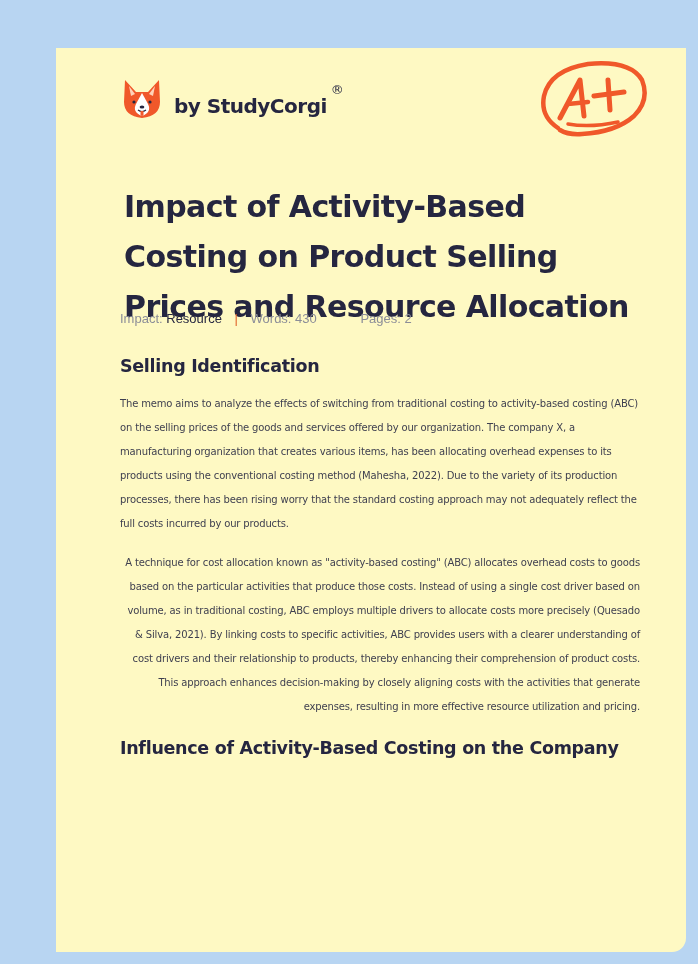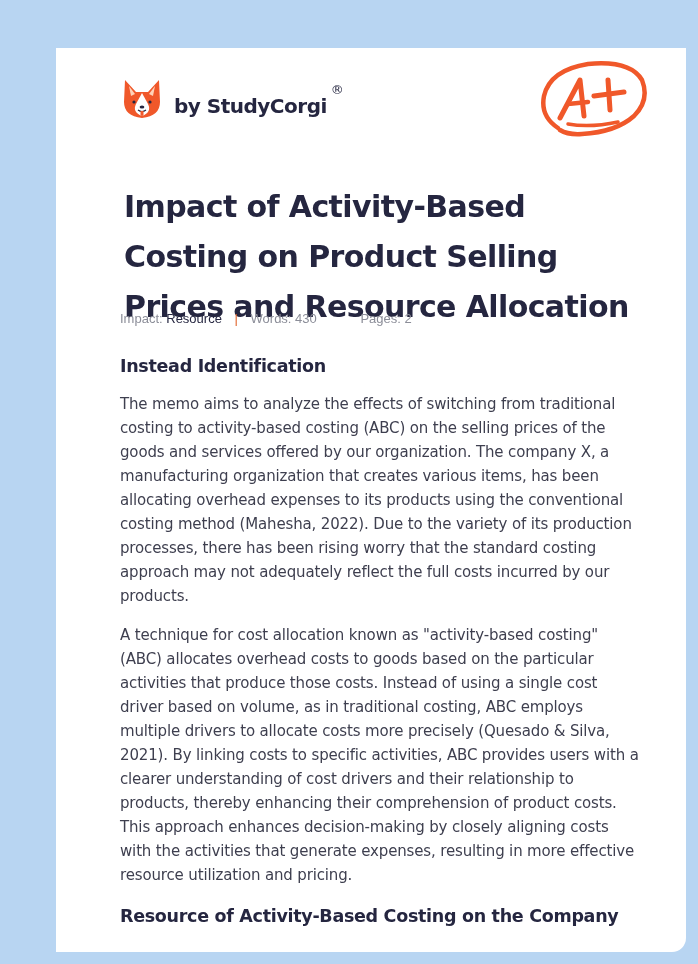--- a/index.html
+++ b/index.html
@@ -4,21 +4,21 @@
 <style>
   html, body { margin:0; padding:0; }
   body {
     width:698px; height:964px; overflow:hidden;
     background:#b8d5f2;
     position:relative;
     font-family:"Liberation Sans", sans-serif;
   }
   .card {
     position:absolute; left:56px; top:48px; width:630px; height:904px;
-    background:#ffffff;
+    background:#fef9c3;
     border-radius:0 0 14px 0;
     overflow:hidden;
   }
   .brand {
     position:absolute; left:66px; top:28px; height:46px;
     display:flex; align-items:center;
   }
   .brand .corgi { width:40px; height:46px; margin-right:12px; }
   .brand .name {
     font-family:"DejaVu Sans", sans-serif; font-weight:bold;
@@ -43,27 +43,27 @@
   .meta .topic-val { color:#252640; }
   .meta .sep { color:#e0632a; margin:0 9px; }
   .meta .pages { margin-left:0;padding-left:40px; }
   .content { position:absolute; left:64px; top:304px; width:520px; }
   h2 {
     font-family:"DejaVu Sans", sans-serif; font-weight:bold;
     font-size:17.5px; color:#252640; margin:0; letter-spacing:-0.3px;
     line-height:22px;
   }
   p {
-    font-family:"DejaVu Sans", sans-serif; font-size:15px;
+    font-family:"DejaVu Sans", sans-serif; font-size:10px;
     line-height:24px; color:#3e3f4f; margin:0; letter-spacing:-0.15px;
   }
   .s1 h2 { margin-top:3px; }
   .s1 p { margin-top:15px; }
   .s2 h2 { margin-top:18px; }
-  .s2 p { margin-top:15px; }
+  .s2 p { margin-top:15px;text-align:right; }
   .s3 h2 { margin-top:18px; }
 </style>
 </head>
 <body>
 
 <div class="card">
 
   <div class="brand">
     <svg class="corgi" viewBox="0 0 40 46">
       <path d="M3 4 L14 16 L26 16 L37 4 L38 26 Q38 40 20 42 Q2 40 2 26 Z" fill="#f0582a"></path>
@@ -94,23 +94,23 @@
   <div class="meta">
     <span>Impact:</span>
     <span class="topic-val">Resource</span>
     <span class="sep">|</span>
     <span>Words: 430</span>
     <span class="pages">Pages: 2</span>
   </div>
 
   <div class="content">
     <div class="s1">
-      <h2>Instead Identification</h2>
+      <h2>Selling Identification</h2>
       <p>The memo aims to analyze the effects of switching from traditional costing to activity-based costing (ABC) on the selling prices of the goods and services offered by our organization. The company X, a manufacturing organization that creates various items, has been allocating overhead expenses to its products using the conventional costing method (Mahesha, 2022). Due to the variety of its production processes, there has been rising worry that the standard costing approach may not adequately reflect the full costs incurred by our products.</p>
     </div>
     <div class="s2">
       <p>A technique for cost allocation known as "activity-based costing" (ABC) allocates overhead costs to goods based on the particular activities that produce those costs. Instead of using a single cost driver based on volume, as in traditional costing, ABC employs multiple drivers to allocate costs more precisely (Quesado &amp; Silva, 2021). By linking costs to specific activities, ABC provides users with a clearer understanding of cost drivers and their relationship to products, thereby enhancing their comprehension of product costs. This approach enhances decision-making by closely aligning costs with the activities that generate expenses, resulting in more effective resource utilization and pricing.</p>
     </div>
     <div class="s3">
-      <h2>Resource of Activity-Based Costing on the Company</h2>
+      <h2>Influence of Activity-Based Costing on the Company</h2>
     </div>
   </div>
 </div>
 
 </body></html>

